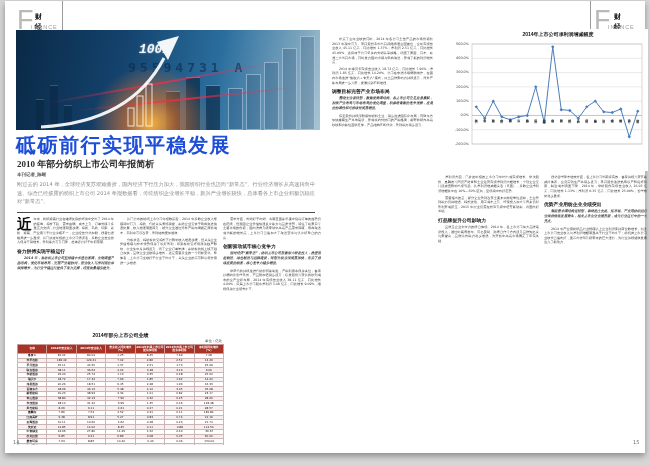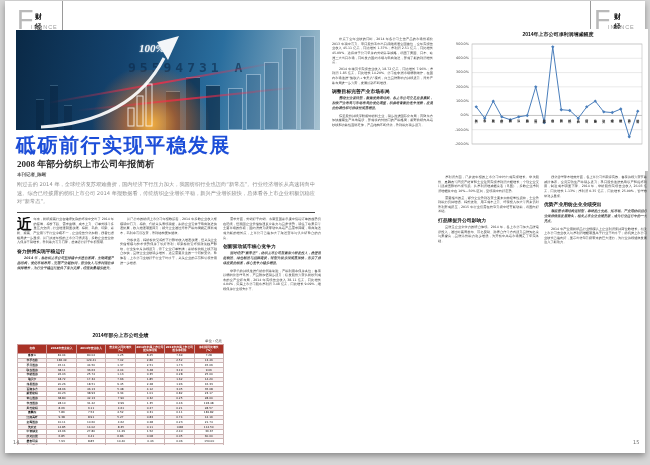--- a/index.html
+++ b/index.html
@@ -17,21 +17,21 @@
 
   
   .hero{left:11px;top:29px;width:304px;height:100px;overflow:hidden;
         background:linear-gradient(100deg,#0a2946 0%,#14436e 35%,#2a6e9e 65%,#7fa7bf 90%,#a9c4d2 100%);}
   .hero .glow{left:70px;top:40px;width:130px;height:90px;
         background:radial-gradient(circle at 50% 60%, rgba(255,180,60,.95) 0%, rgba(255,120,30,.55) 30%, rgba(255,80,20,0) 70%);}
   .hero .streak{height:2px;background:linear-gradient(90deg,rgba(255,40,70,0),rgba(255,40,70,.75),rgba(255,40,70,0));}
   .bar{position:absolute;bottom:0;background:rgba(6,26,48,.55);border-top:1px solid rgba(160,210,240,.5);}
   .obar{position:absolute;bottom:0;border:1px solid rgba(220,240,255,.45);background:rgba(30,70,110,.25);}
   .serial{font-family:"DejaVu Sans Mono",monospace;font-size:13px;letter-spacing:4px;color:rgba(12,40,72,.6);font-weight:bold;}
-  .pct{font-family:Liberation Serif, serif;font-style:italic;font-weight:bold;font-size:11px;color:#f2f6fa;text-shadow:0 0 2px rgba(255,255,255,.6);}
+  .pct{font-family:Liberation Mono, monospace;font-style:italic;font-weight:bold;font-size:13px;color:#f2f6fa;text-shadow:0 0 2px rgba(255,255,255,.6);}
 
   
   .headline{font-family:"Liberation Sans",sans-serif;font-weight:bold;font-size:20px;letter-spacing:1.5px;color:#1d4ed8;}
   .deck{font-family:"Liberation Serif",serif;font-weight:bold;font-size:9px;color:#2a2a2a;}
   .byline{font-size:4.5px;font-weight:bold;color:#555;}
   .intro{font-size:5.2px;line-height:1.65;color:#8b8b8b;text-align:justify;}
   .rule{height:1px;background:#4a4a4a;}
 
   
   .col{overflow:hidden;}
@@ -98,21 +98,21 @@
       <path d="M25,97 Q115,92 148,28" stroke="#ffffff" stroke-width="3" fill="none" opacity="0.92"></path>
       <polygon points="141,12 163,6 152,30" fill="#ffffff" opacity="0.95"></polygon>
       <rect x="112" y="78" width="6" height="18" fill="none" stroke="#fff" stroke-width="1" opacity="0.8"></rect>
       <rect x="121" y="66" width="6" height="30" fill="none" stroke="#fff" stroke-width="1" opacity="0.8"></rect>
       <rect x="130" y="54" width="6" height="42" fill="none" stroke="#fff" stroke-width="1" opacity="0.8"></rect>
     </svg>
     <span class="abs pct" style="left:123px;top:12px;">100%</span>
   </div>
 
   <div class="abs headline" style="left:11px;top:131px;">砥砺前行实现平稳发展</div>
-  <div class="abs deck" style="left:12px;top:157px;">2008 年部分纺织上市公司年报简析</div>
+  <div class="abs deck" style="left:12px;top:157px;">2010 年部分纺织上市公司年报简析</div>
   <div class="abs byline" style="left:12px;top:171px;">本刊记者_陈晰</div>
   <div class="abs intro" style="left:12px;top:179px;width:298px;height:30px;overflow:hidden;">刚过去的 2014 年，全球经济复苏艰难曲折，国内经济下行压力加大，我国纺织行业也迈向“新常态”。行业经济增长从高速转向中速。综合已经披露的纺织上市公司 2014 年报数据看，传统纺织企业增长平稳，新兴产业增长较快，总体看各上市企业积极沉稳应对“新常态”。</div>
   <div class="abs rule" style="left:12px;top:211px;width:298px;"></div>
 
   <div class="abs col" style="left:12px;top:216px;width:97px;height:114px;">
     <p class="bt lead-p"><span class="dropcap">近</span><span>年来，纺织服装行业在错综复杂的环境中交出了 2014 年的答卷。棉价下跌、需求疲弱、成本上升、订单外移等多重压力交织，行业增速明显放缓。棉纺、毛纺、印染、家纺、服装、产业用等子行业冷暖不一，企业经营分化加剧，强者恒强格局进一步显现。从已披露年报的上市公司情况看，多数企业营业收入保持平稳增长，盈利能力有升有降，总体运行好于年初预期。</span></p>
     <div class="subhead">奋力拼搏实现平稳运行</div>
     <p class="ital">2014 年，各纺织上市公司坚持稳中求进总基调，主动调整产品结构，优化市场布局，完善产业链协同，营业收入与净利润总体保持增长，为行业平稳运行提供了有力支撑，经营质量稳步提升。</p>
   </div>
 

